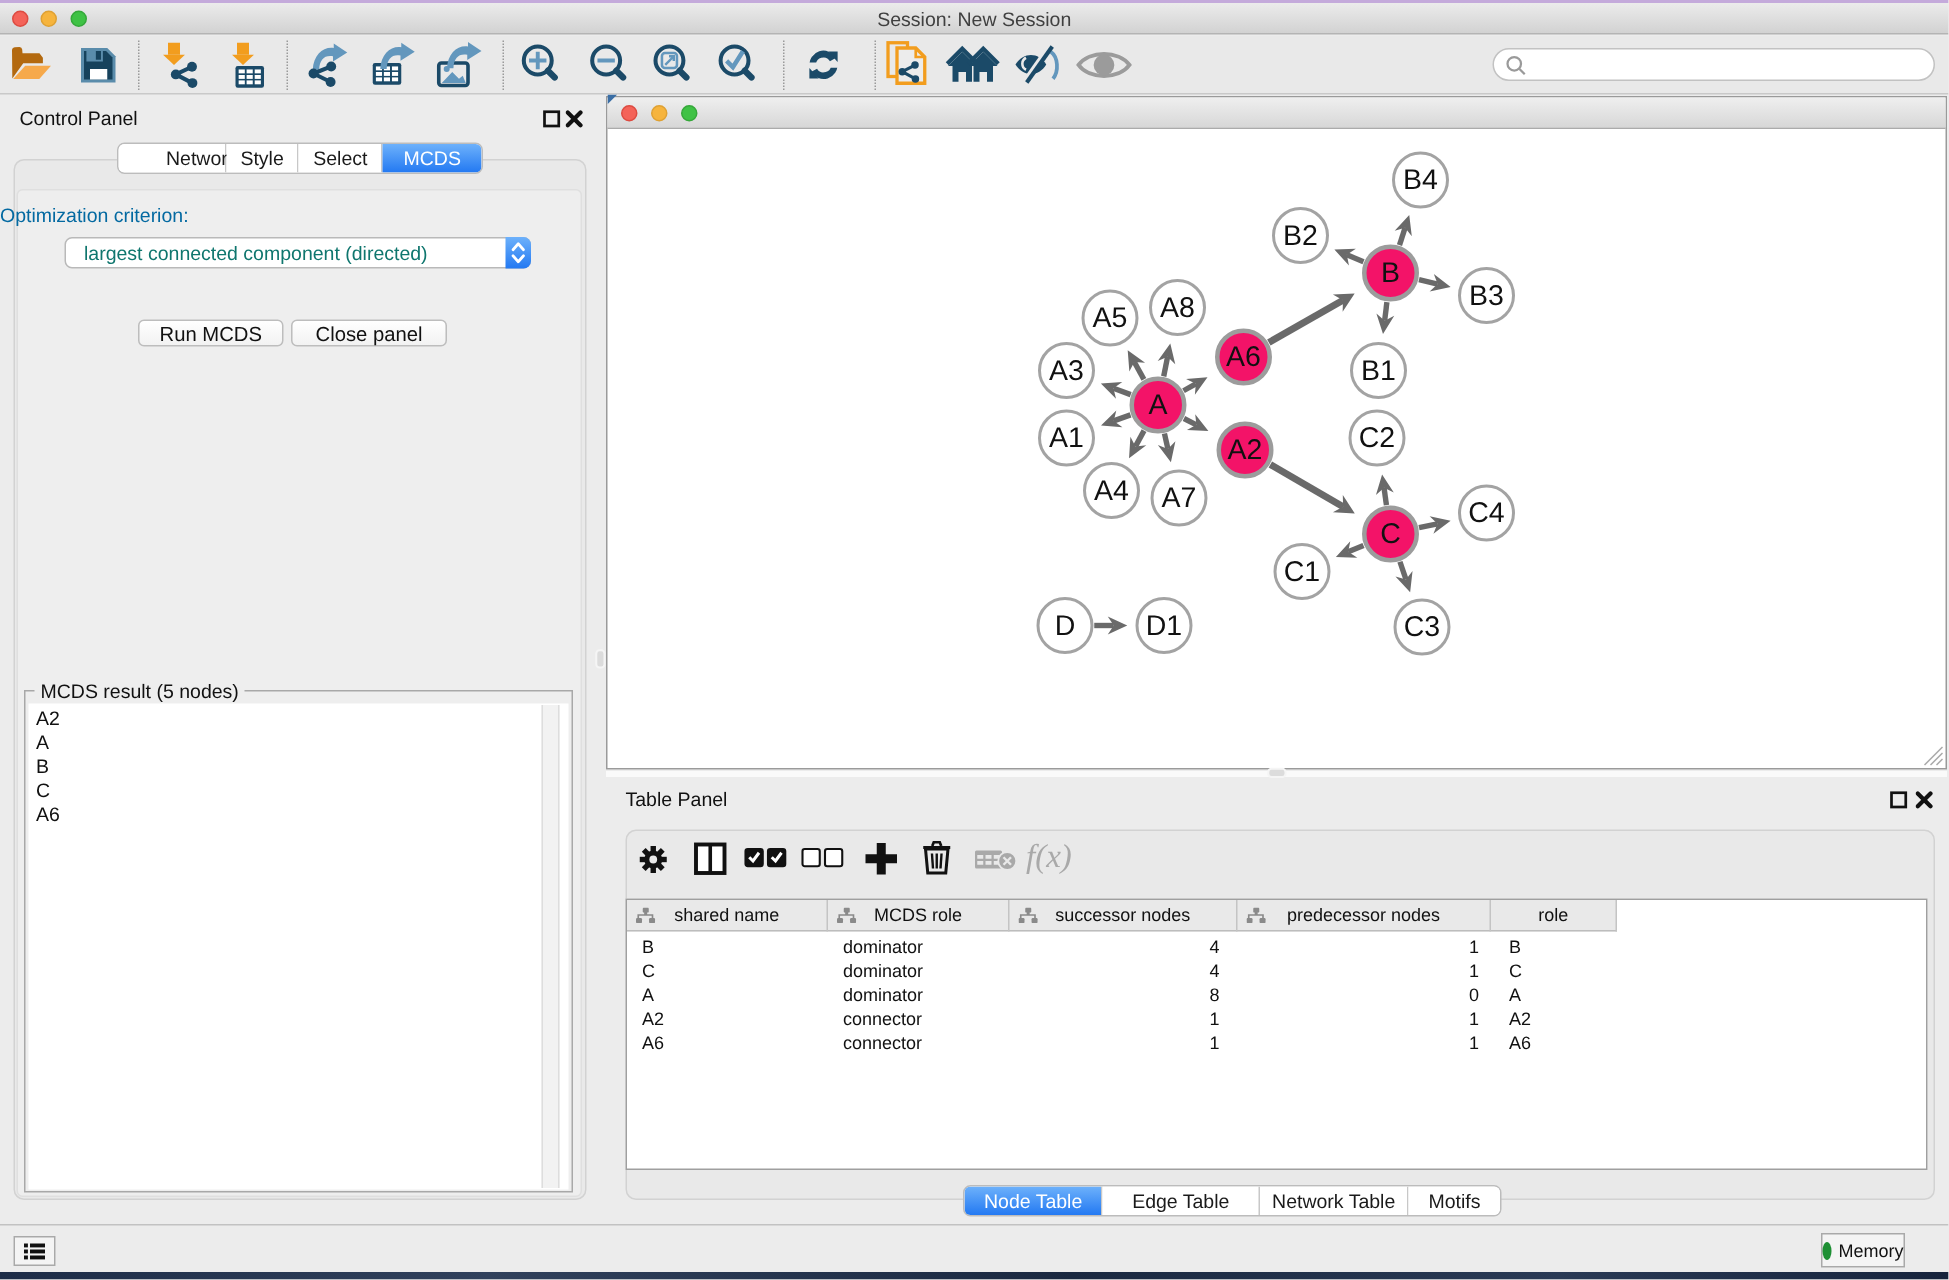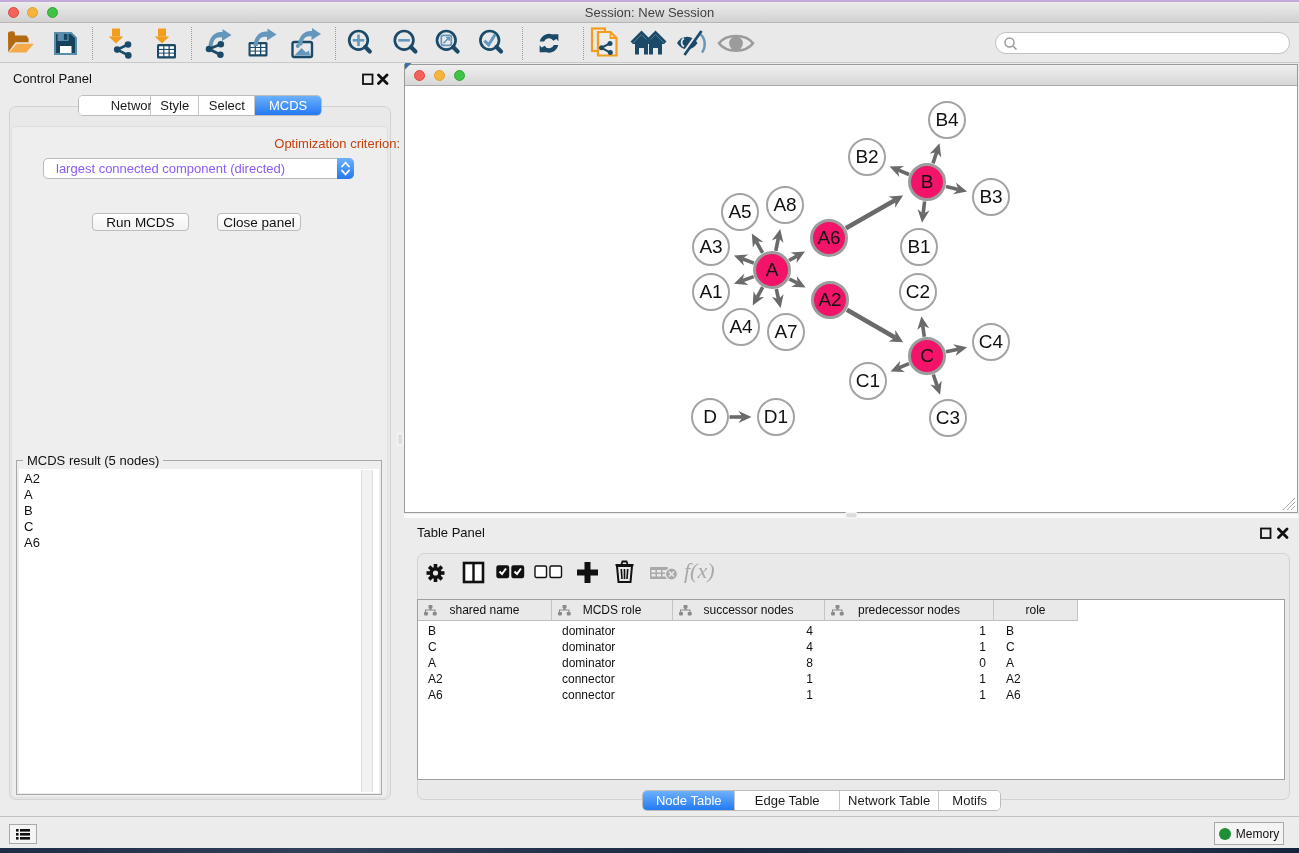--- a/index.html
+++ b/index.html
@@ -24,25 +24,25 @@
 #cp-title { position:absolute; left:13px; top:71px; font-size:13px; color:#111; }
 #cp-panel { position:absolute; left:9px; top:106px; width:382px; height:694px;
   background:#e9e9e9; border:1px solid #d2d2d2; border-radius:7px; }
 .tabbar { position:absolute; display:flex; height:21px; border:1px solid #bcbcbc;
   border-radius:5px; overflow:hidden; background:#fff; }
 .tab { height:100%; display:flex; align-items:center; justify-content:center;
   font-size:13px; color:#1a1a1a; background:#fff; border-right:1px solid #c8c8c8; }
 .tab:last-child { border-right:none; }
 .tab.sel { background:linear-gradient(#6db1fb,#2379f2); color:#fff; }
 #cp-tabs { left:78px; top:95px; width:244px; }
-#opt-label { position:absolute; left:0; top:136px; width:400px; text-align:right;
-  font-size:13px; color:#c2410c; }
+#opt-label { position:absolute; left:0; top:136px; width:400px; text-align:left;
+  font-size:13px; color:#0369a1; }
 #dropdown { position:absolute; left:43px; top:158px; width:311px; height:21px;
   background:#fff; border:1px solid #b9b9b9; border-radius:5px; font-size:13px;
-  color:#8b5cf6; line-height:19px; padding-left:12px; }
+  color:#0f766e; line-height:19px; padding-left:12px; }
 #dd-btn { position:absolute; right:-1px; top:-1px; width:17px; height:21px;
   border-radius:0 5px 5px 0; background:linear-gradient(#6db1fb,#2379f2); }
 .btn { position:absolute; height:18px; background:linear-gradient(#ffffff,#f2f2f2);
   border:1px solid #bdbdbd; border-radius:4px; font-size:13.5px; color:#111;
   display:flex; align-items:center; justify-content:center;margin-top:24px; }
 #groupbox { position:absolute; left:16px; top:460px; width:366px; height:335px;
   border:1px solid #a8a8a8; }
 #groupbox-label { position:absolute; left:6px; top:-8px; background:#eeeeee;
   padding:0 4px; font-size:13px; color:#111; }
 #mcds-list { position:absolute; left:2px; top:8px; width:360px; height:324px;
@@ -70,21 +70,21 @@
   font-size:12px; color:#111; text-align:center; line-height:21px; }
 .tr { position:absolute; font-size:12px; color:#111; height:16px; line-height:16px; }
 #tp-tabs { left:642px; top:790px; width:359px; }
 #tp-tabs .tab { font-size:13px; }
 
 
 #statusbar { position:absolute; left:0; top:816px; width:1299px; height:32px;
   background:#ececec; border-top:1px solid #c2c2c2; }
 #listbtn { position:absolute; left:9px; top:824px; width:28px; height:20px;
   background:#f4f4f4; border:1px solid #a9a9a9; }
-#membtn { position:absolute; left:1214px; top:822px; width:70px; height:23px;
+#membtn { position:absolute; left:1214px; top:822px; width:56px; height:23px;
   background:#f4f4f4; border:1px solid #a9a9a9; font-size:12px; color:#111;
   display:flex; align-items:center; justify-content:center; gap:5px; }
 #desktop { position:absolute; left:0; top:848px; width:1299px; height:5px;
   background:linear-gradient(90deg,#1d2c47,#31415c 25%,#1a2840 55%,#2a3a55 80%,#16233c); }
 </style></head>
 <body>
 
 <div id="titlebar"></div>
 <div id="purplestrip"></div>
 <div class="tl" style="left:8px;background:#f46359;border:1px solid #dd4b41;"></div>
@@ -233,21 +233,21 @@
   <div class="tab sel" style="width:72px;">MCDS</div>
 </div>
 <div id="opt-label">Optimization criterion:</div>
 <div id="dropdown">largest connected component (directed)
   <div id="dd-btn"><svg width="17" height="21">
     <path d="M5 8.5 L8.5 4.5 L12 8.5" fill="none" stroke="#fff" stroke-width="1.8" stroke-linejoin="round" stroke-linecap="round"></path>
     <path d="M5 12.5 L8.5 16.5 L12 12.5" fill="none" stroke="#fff" stroke-width="1.8" stroke-linejoin="round" stroke-linecap="round"></path>
   </svg></div>
 </div>
 <div class="btn" style="left:92px;top:189px;width:97px;">Run MCDS</div>
-<div class="btn" style="left:217px;top:189px;width:84px;">Close panel</div>
+<div class="btn" style="left:194px;top:189px;width:104px;">Close panel</div>
 <div id="groupbox">
   <div id="groupbox-label">MCDS result (5 nodes)</div>
   <div id="mcds-list">A2<br>A<br>B<br>C<br>A6</div>
   <div id="mcds-scroll"></div>
 </div>
 
 <div id="netwin">
   <div id="netwin-tb"></div>
   <div class="tl" style="left:8.5px;top:5px;width:11px;height:11px;background:#f46359;border:1px solid #dd4b41;"></div>
   <div class="tl" style="left:28.5px;top:5px;width:11px;height:11px;background:#f6b43d;border:1px solid #dfa133;"></div>

